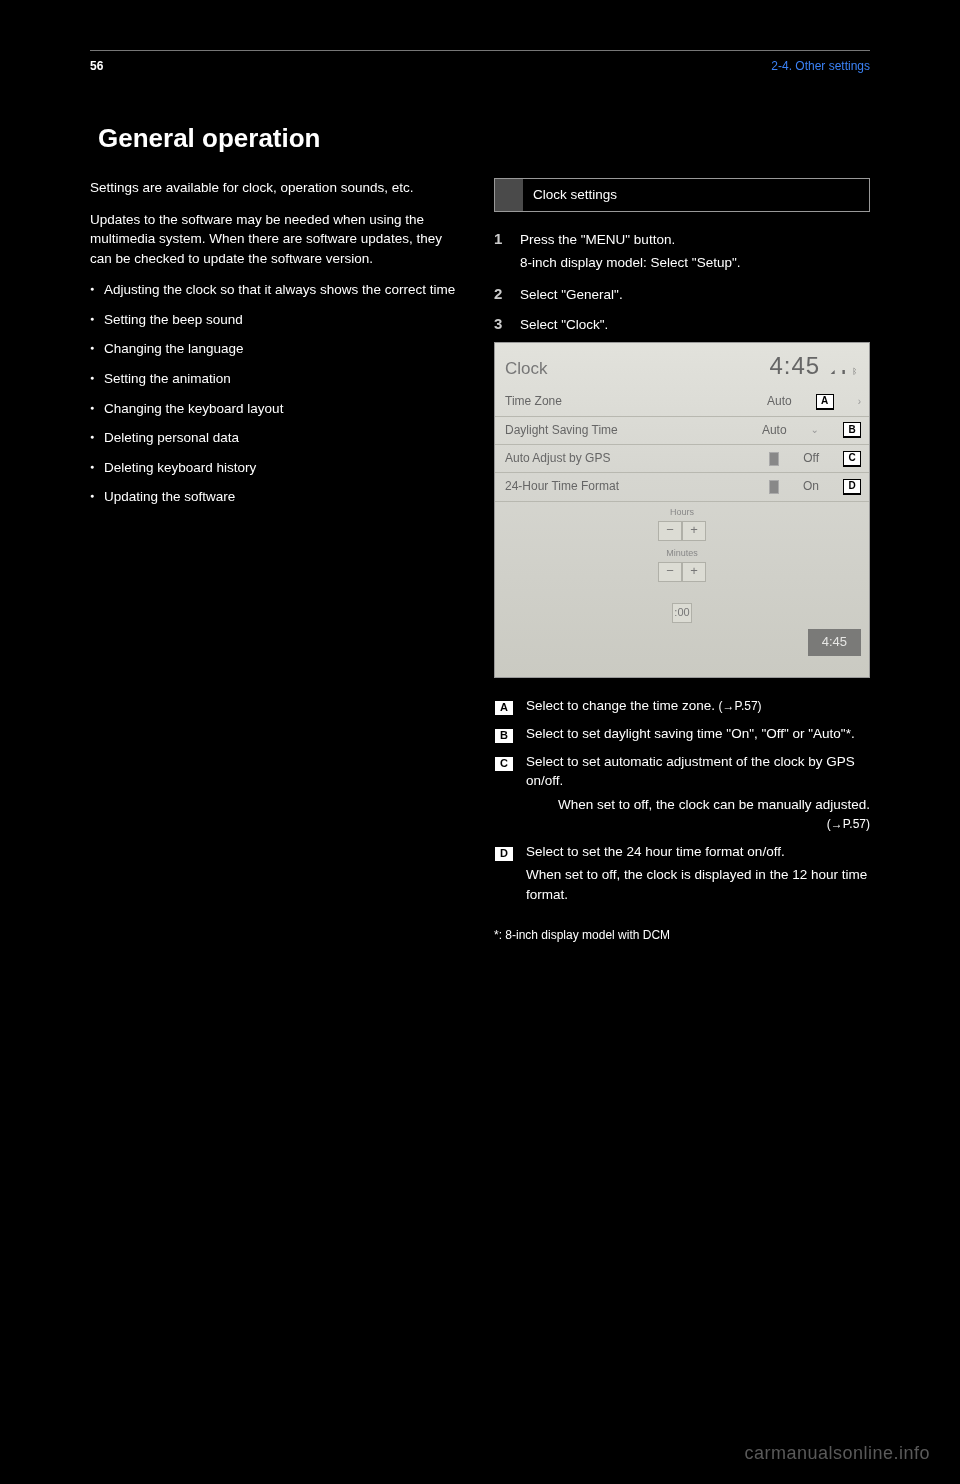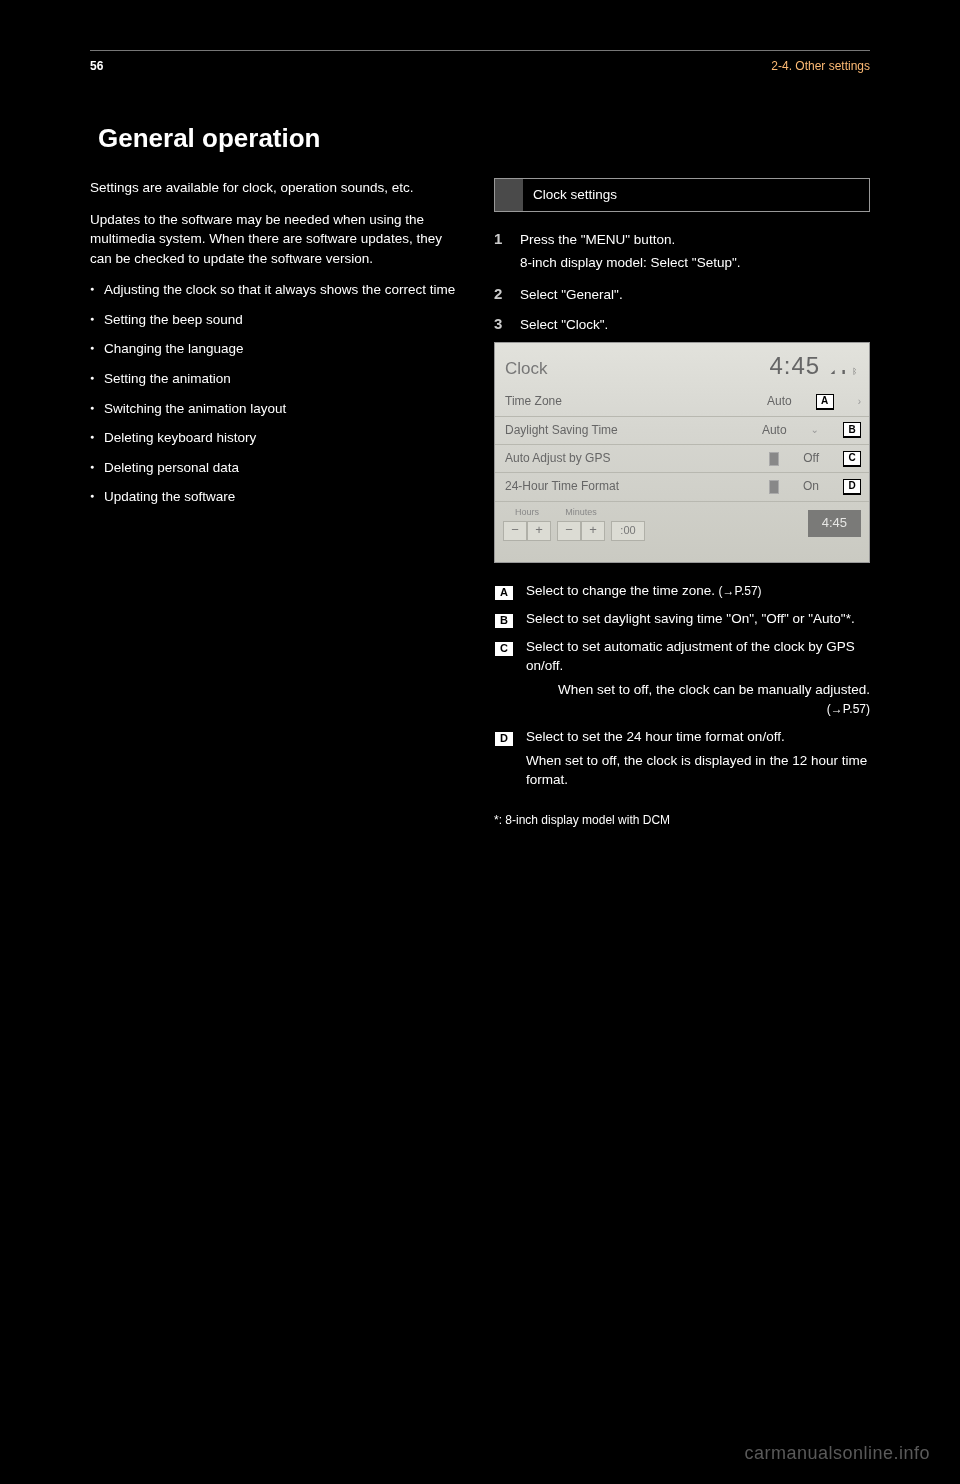--- a/index.html
+++ b/index.html
@@ -30,21 +30,21 @@
     .header-row {
       display: flex;
       justify-content: space-between;
       font-size: 12px;
       margin-bottom: 50px;
     }
     .page-num {
       font-weight: bold;
     }
     .chapter {
-      color: #fdba74;
+      color: #3b82f6;
     }
     .section-title {
       font-size: 26px;
       font-weight: bold;
       margin-bottom: 24px;
       margin-left: 8px;
     }
     .columns {
       display: flex;
       gap: 28px;
@@ -155,41 +155,42 @@
       border: 1px solid #aaa;
     }
     .chev { font-size: 10px; color: #999;}
     .sc-bottom {
       display: flex;
       align-items: center;
       gap: 6px;
       padding: 4px 8px 0 8px;
       font-size: 10px;
       color: #666;
+      flex-direction: column;
     }
     .stepper {
       display:flex;
       align-items:center;
       flex-direction: column;
     }
     .stepper-label { font-size: 9px; color:#888; margin-bottom:2px;}
     .stepper-btns { display:flex;}
     .sbtn {
       width: 24px;
       height: 20px;
       border: 1px solid #b0b0a8;
       background: #dcdcd4;
       display:flex;
       align-items:center;
       justify-content:center;
       font-size: 13px;
       color: #777;
     }
     .zero-btn {
-      width: 34px;
+      width: 20px;
       height: 20px;
       border: 1px solid #b0b0a8;
       background: #dcdcd4;
       display:flex;
       align-items:center;
       justify-content:center;
       font-size: 11px;
       color: #777;
       text-align: right;
     }
@@ -252,23 +253,23 @@
   <div class="columns">
 
     <div class="col">
       <p>Settings are available for clock, operation sounds, etc.</p>
       <p>Updates to the software may be needed when using the multimedia system. When there are software updates, they can be checked to update the software version.</p>
       <ul class="bullets">
         <li>Adjusting the clock so that it always shows the correct time</li>
         <li>Setting the beep sound</li>
         <li>Changing the language</li>
         <li>Setting the animation</li>
-        <li>Switching the animation layout</li>
+        <li>Changing the keyboard layout</li>
+        <li>Deleting personal data</li>
         <li>Deleting keyboard history</li>
-        <li>Deleting personal data</li>
         <li>Updating the software</li>
       </ul>
     </div>
 
     <div class="col">
       <div class="heading-bar">
         <div class="box"></div>
         <div class="label">Clock settings</div>
       </div>
 

